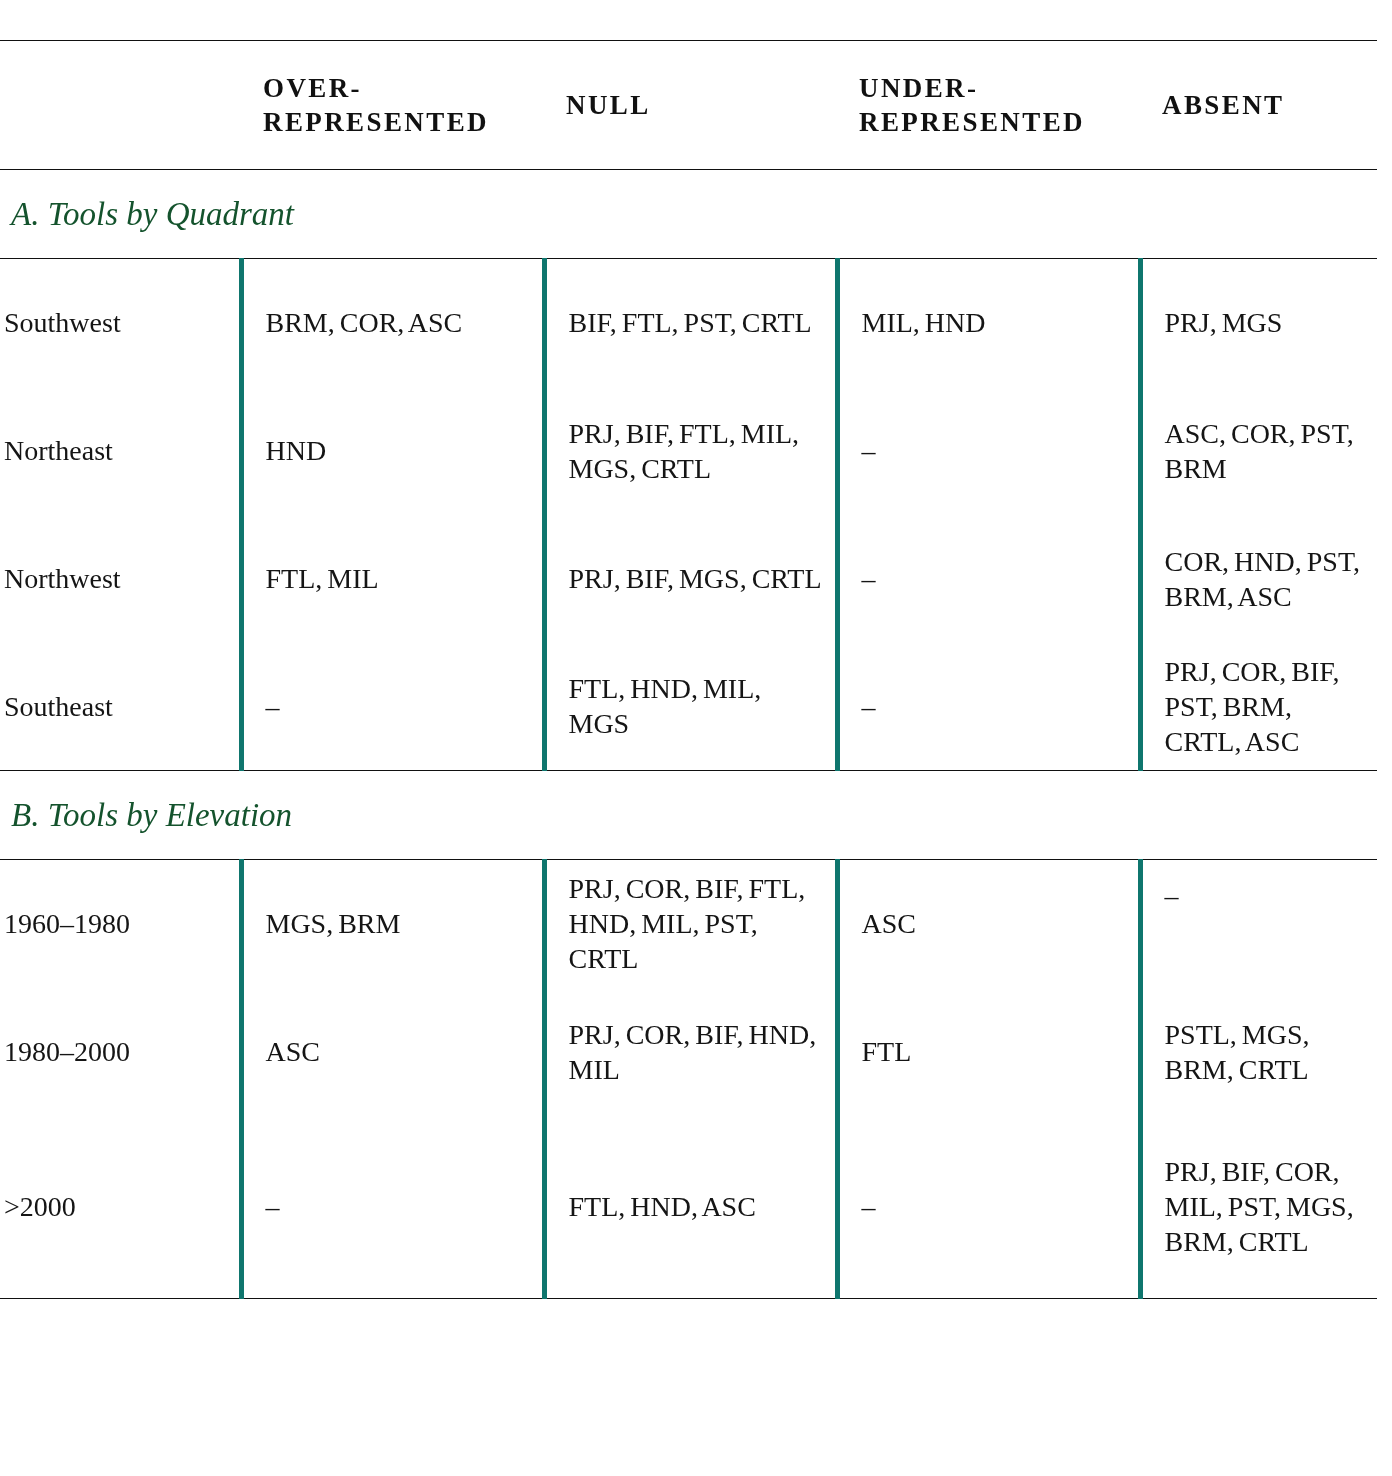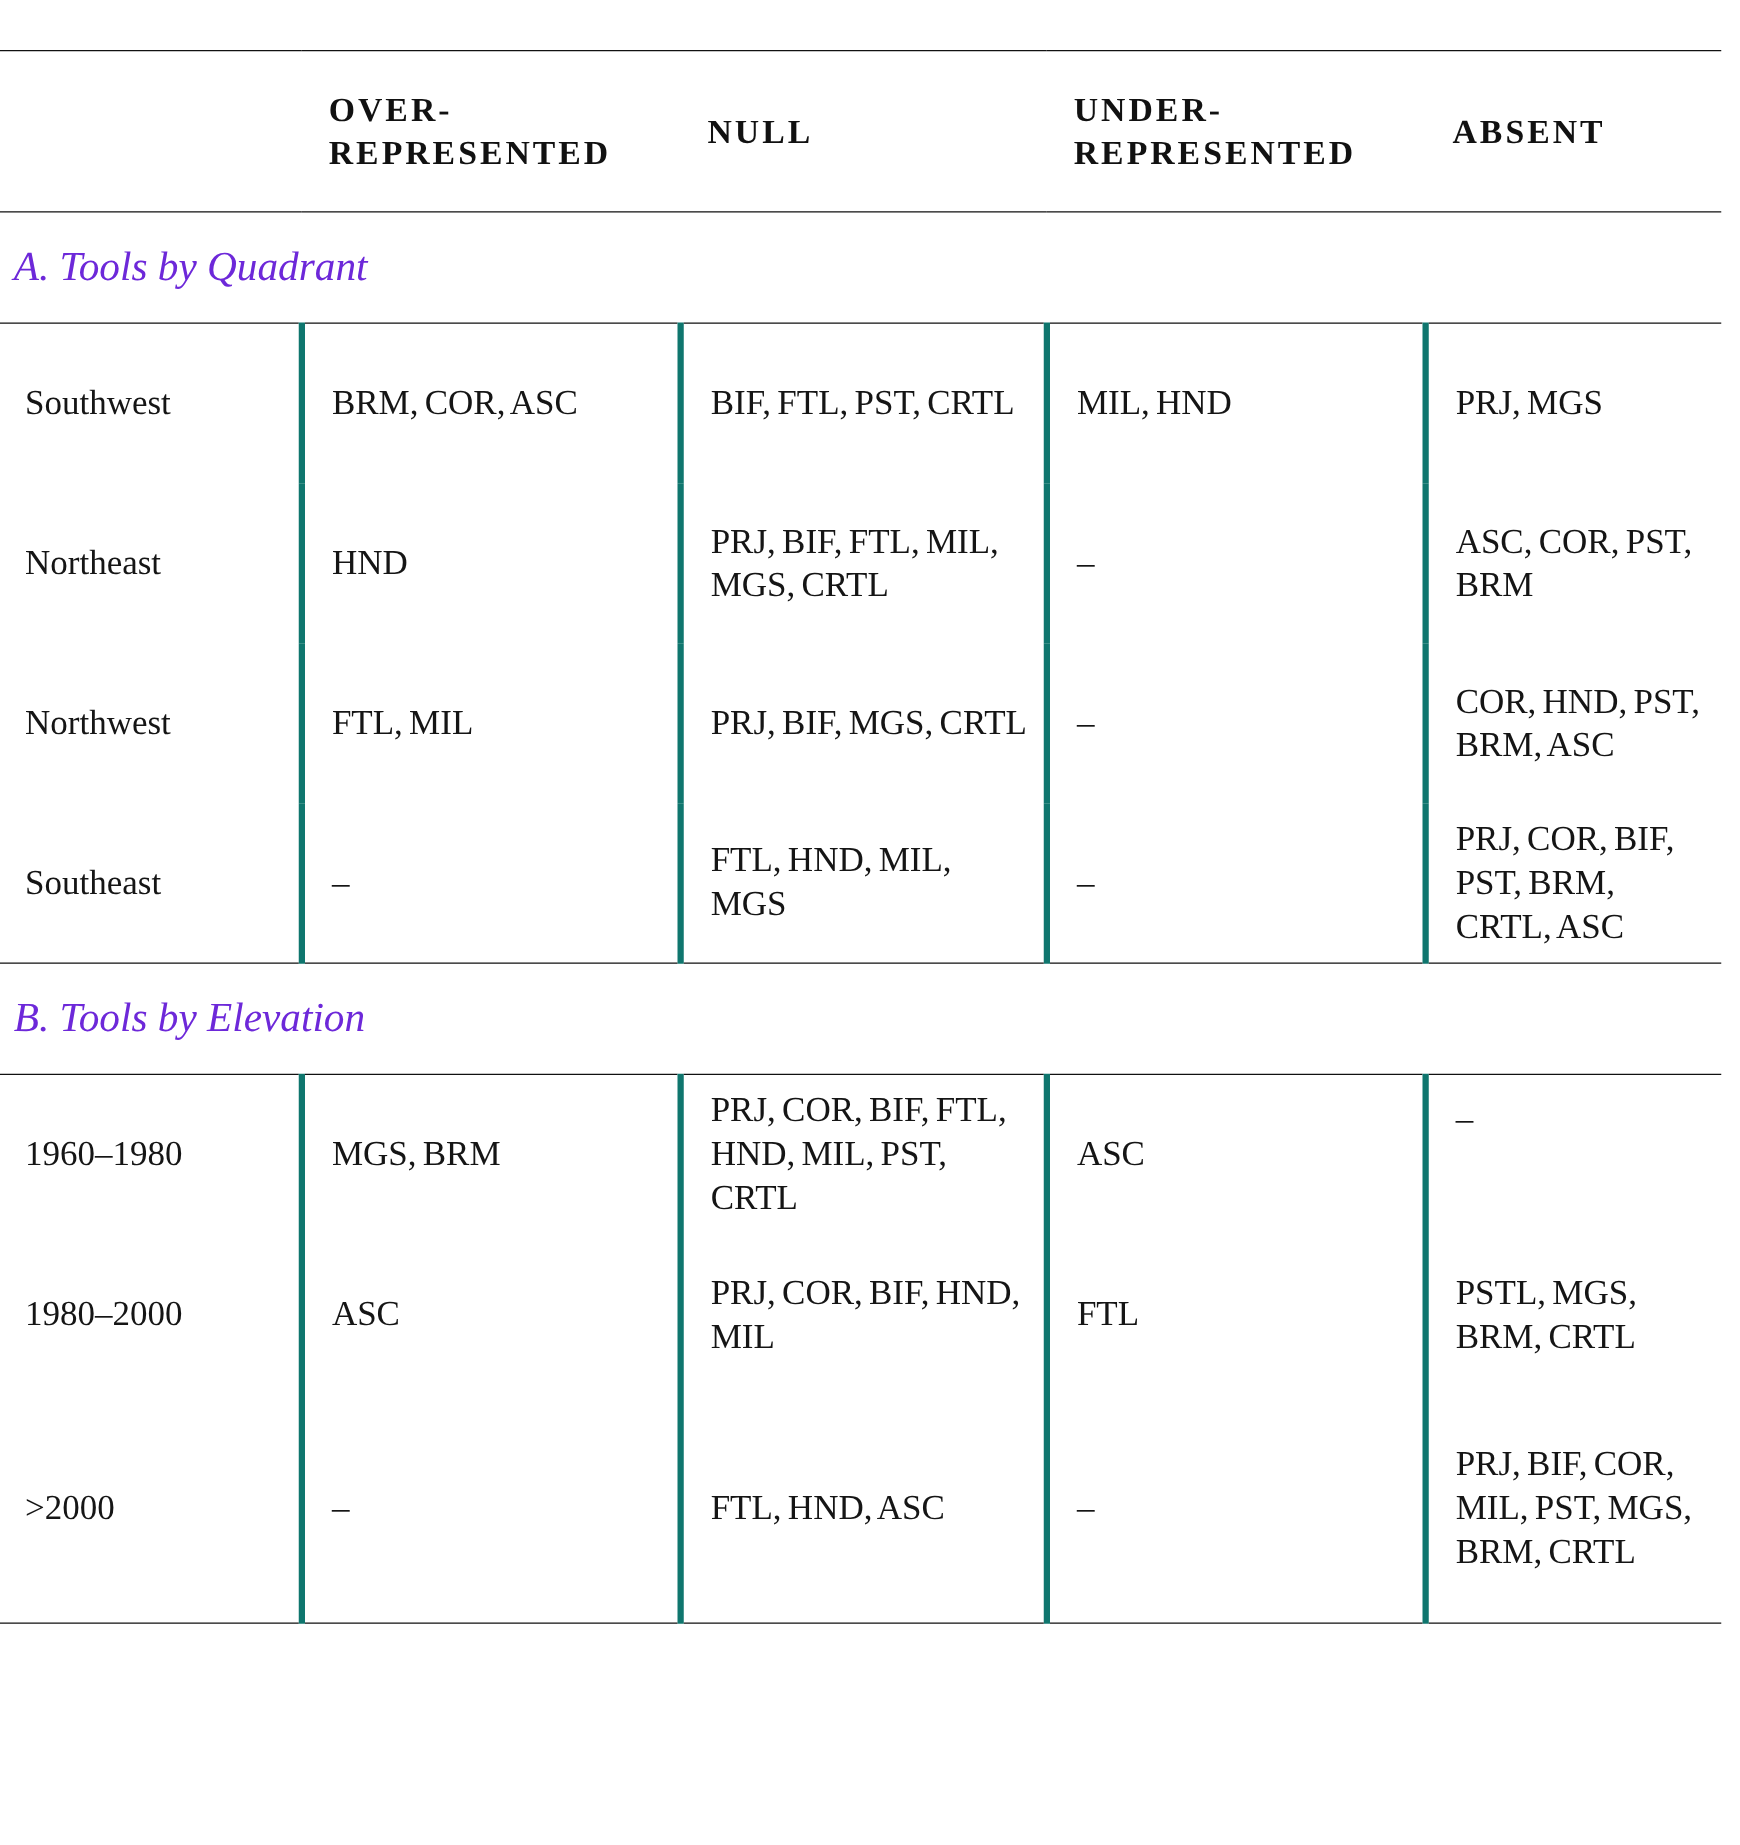--- a/index.html
+++ b/index.html
@@ -53,36 +53,36 @@
 
     tr.section-row {
       height: 89px;
       border-bottom: 1.5px solid #111;
     }
     tr.section-row td {
       font-style: italic;
       font-size: 33px;
       padding: 0 0 0 11px;
       vertical-align: middle;
-      color: #6d28d9;
+      color: #14532d;
       border: none;
     }
 
     tr.data-row td {
       font-size: 28px;
       line-height: 35px;
       vertical-align: middle;
       padding: 0 10px 0 22px;
       border-left: 5px solid #0f766e;
       color: #151515;
       word-spacing: -2px;
     }
     tr.data-row td:first-child {
       border-left: none;
-      padding-left: 20px;
+      padding-left: 4px;
     }
 
     tbody.quadrant tr.data-row { height: 128px; }
     tbody.quadrant tr.data-row:first-child td { padding-top: 8px; }
     tbody.quadrant tr.last-row { border-bottom: 1.5px solid #111; }
 
     tbody.elevation tr.r0 { height: 128px; }
     tbody.elevation tr.r1 { height: 128px; }
     tbody.elevation tr.r2 { height: 128px; }
     tbody.elevation tr.r3 { height: 183px; }

